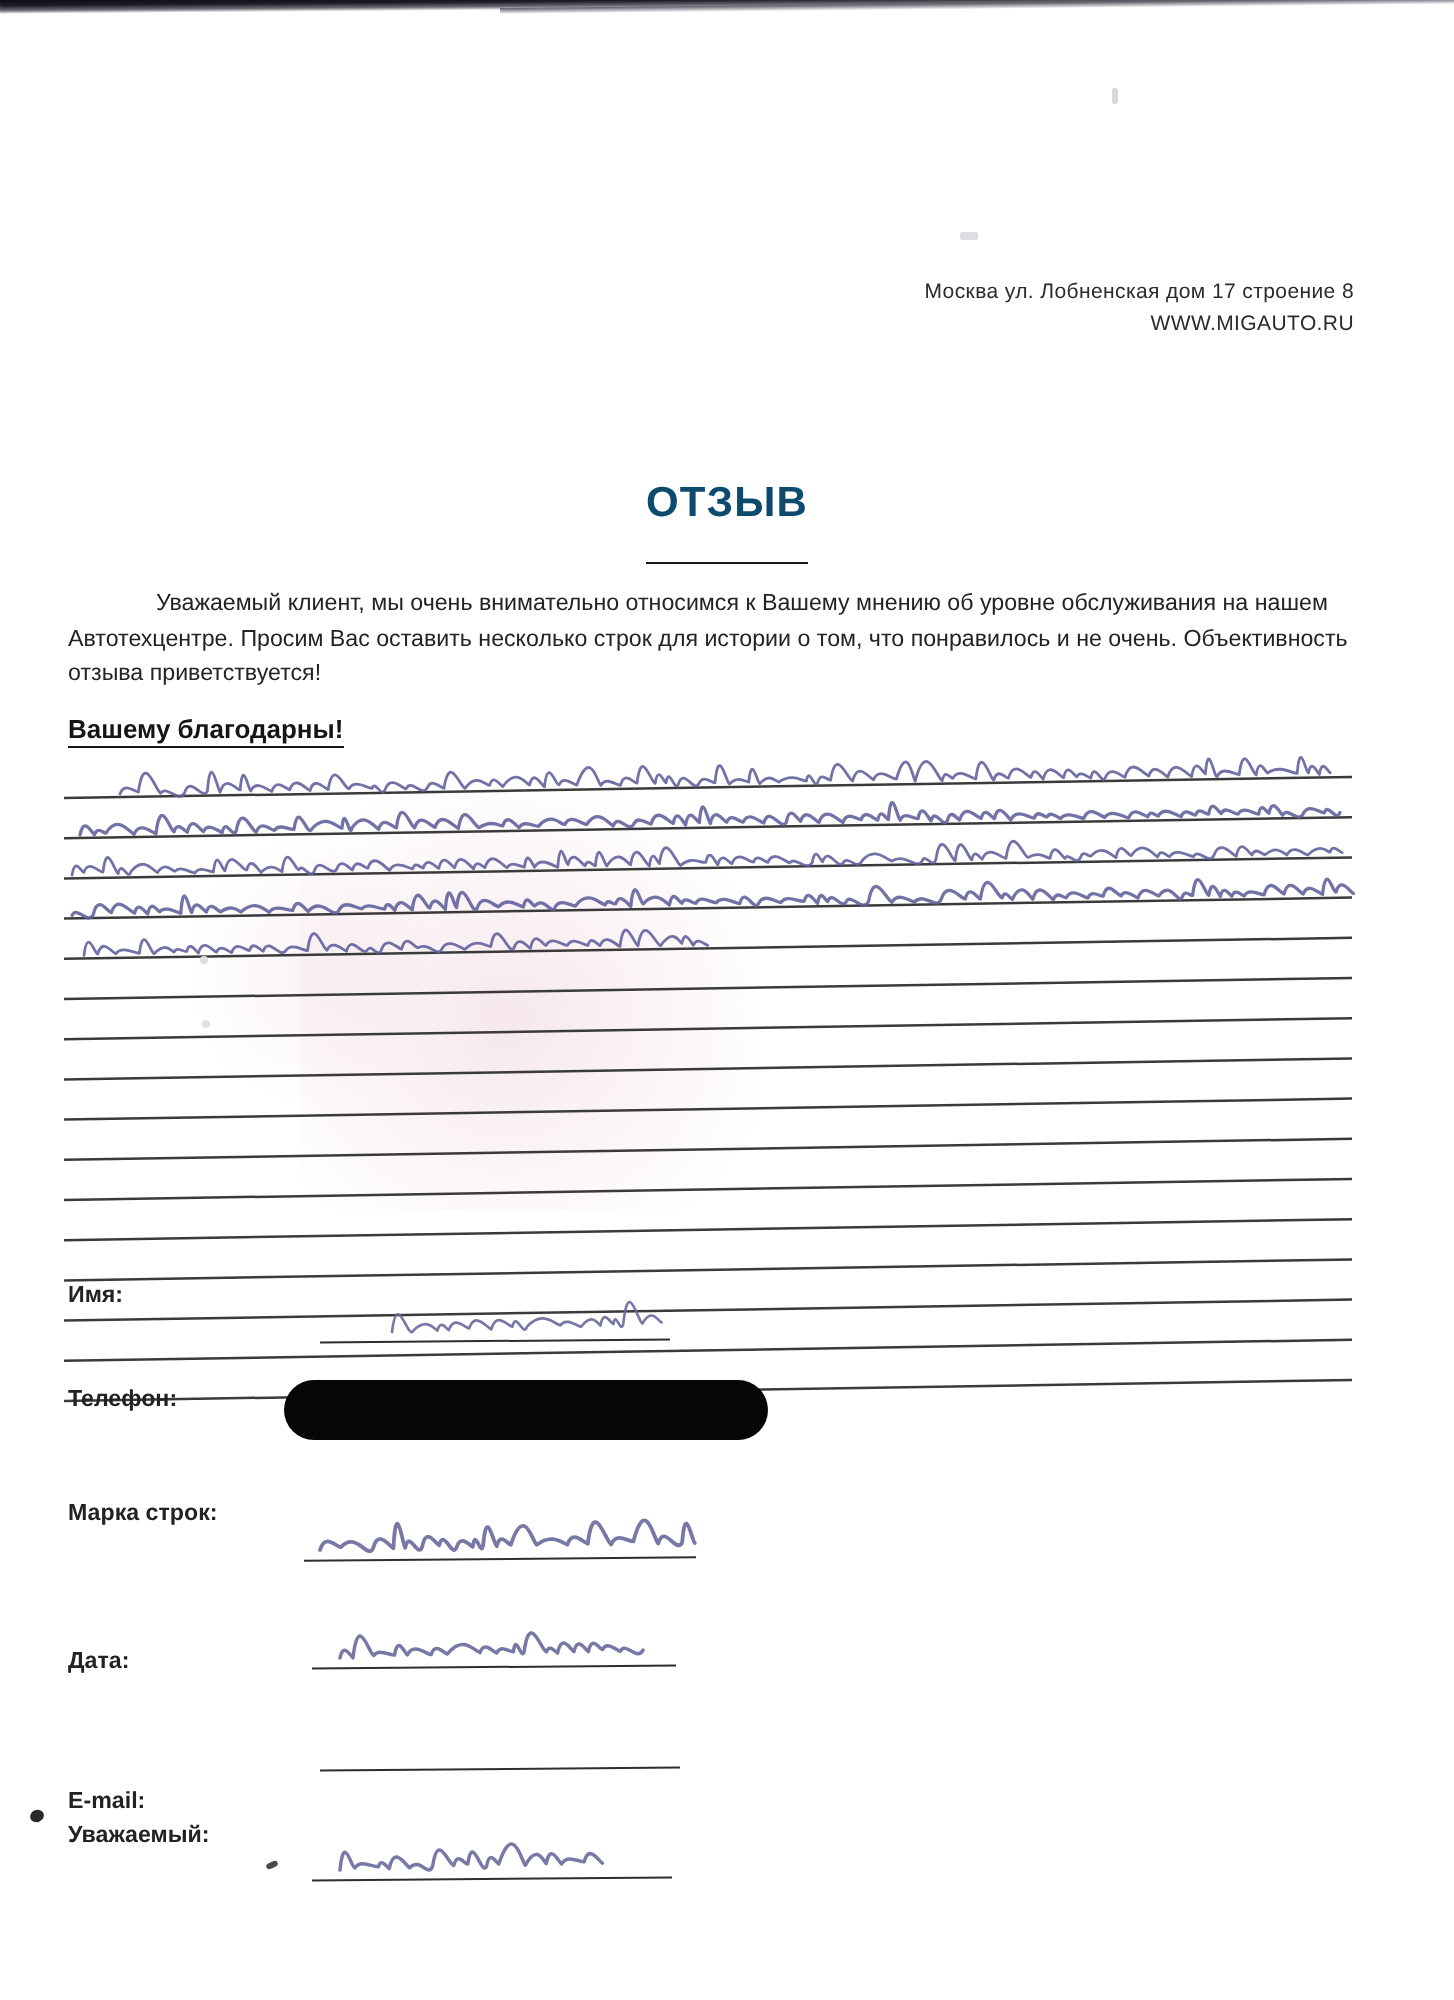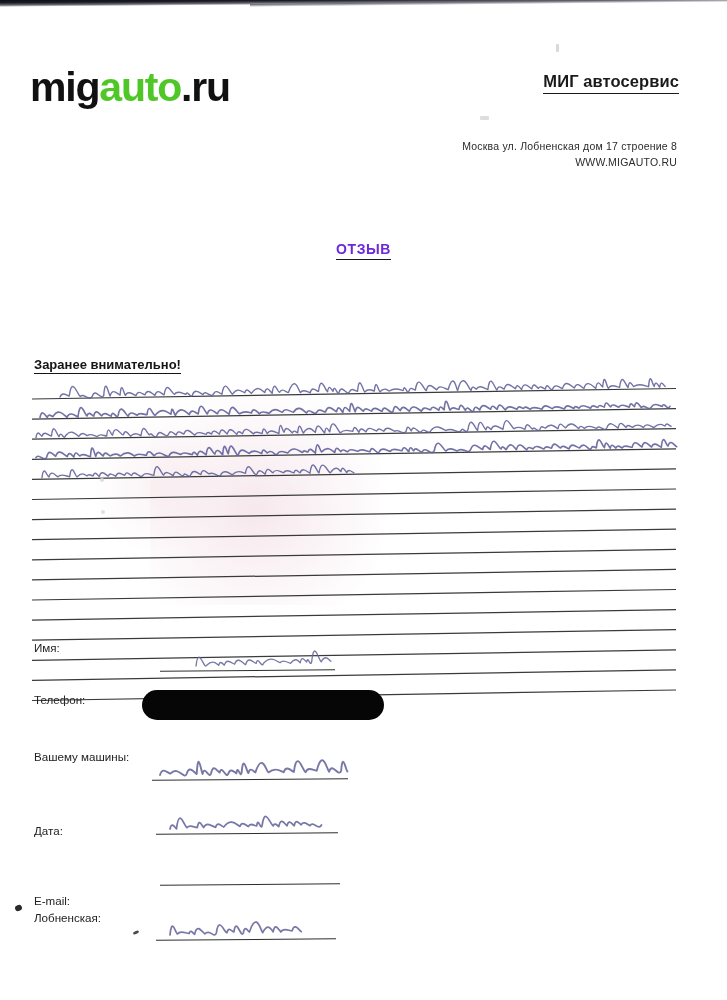--- a/index.html
+++ b/index.html
@@ -98,26 +98,26 @@
   .addr-line2 { top: 156px; text-align: right; }
 
   
   .doc-title {
     position: absolute;
     left: 0; top: 240px;
     width: 727px;
     text-align: center;
   }
   .doc-title span {
-    font-size: 14px;
+    font-size: 21px;
     font-weight: bold;
     letter-spacing: 0.6px;
-    color: #6d28d9;
+    color: #0c4a6e;
     border-bottom: 1.8px solid #1a1a1a;
-    padding-bottom: 2px;
+    padding-bottom: 18px;
   }
 
   
   .intro {
     position: absolute;
     left: 34px; top: 293px;
     width: 652px;
     font-size: 11.6px;
     line-height: 17.5px;
     color: #232323;
@@ -137,20 +137,21 @@
   
   .rules { position: absolute; left: 0; top: 0; width: 727px; height: 1000px; pointer-events: none; }
   .handwriting { position: absolute; left: 0; top: 0; width: 727px; height: 1000px; pointer-events: none; }
 
   
   .field-label {
     position: absolute;
     font-size: 11.6px;
     color: #222222;
     white-space: nowrap;
+    font-weight: bold;
   }
   .field-rule {
     position: absolute;
     height: 0;
     border-top: 1.4px solid #2e2e2e;
   }
   .redaction {
     position: absolute;
     left: 142px; top: 690px;
     width: 242px; height: 30px;
@@ -161,29 +162,28 @@
 </head>
 <body>
 
 <div id="page">
 
   <div class="scan-top-edge"></div>
   <div class="scan-top-edge2"></div>
   <div class="paper-tint"></div>
   <div class="paper-tint2"></div>
 
-  <div class="logo"><span class="seg-dark">mig</span><span class="seg-green">auto</span><span class="seg-dark">.ru</span></div>
-
-  <div class="brand-title">МИГ автосервис</div>
+
   <div class="addr addr-line1">Москва ул. Лобненская дом 17 строение 8</div>
   <div class="addr addr-line2">WWW.MIGAUTO.RU</div>
 
   <div class="doc-title"><span>ОТЗЫВ</span></div>
 
-  <div class="thanks">Заранее внимательно!</div>
+  <div class="intro">Уважаемый клиент, мы очень внимательно относимся к Вашему мнению об уровне обслуживания на нашем Автотехцентре. Просим Вас оставить несколько строк для истории о том, что понравилось и не очень. Объективность отзыва приветствуется!</div>
+  <div class="thanks">Вашему благодарны!</div>
 
   <svg class="rules" viewBox="0 0 727 1000" preserveAspectRatio="none" aria-hidden="true">
     <g id="rule-group" stroke="#3a3a3a" stroke-width="1.25" fill="none">
         <line x1="32" y1="399" x2="676" y2="388.5"></line>
         <line x1="32" y1="419.1" x2="676" y2="408.6"></line>
         <line x1="32" y1="439.2" x2="676" y2="428.7"></line>
         <line x1="32" y1="459.3" x2="676" y2="448.8"></line>
         <line x1="32" y1="479.4" x2="676" y2="468.9"></line>
         <line x1="32" y1="499.5" x2="676" y2="489"></line>
         <line x1="32" y1="519.6" x2="676" y2="509.1"></line>
@@ -206,27 +206,27 @@
         <path d="M 36.0 437.6 C 37.5 428.3, 40.4 435.8, 41.9 436.2 C 44.3 429.6, 49.1 436.0, 51.5 436.0 C 53.4 419.7, 57.2 435.9, 59.1 436.8 C 60.7 429.1, 63.9 441.1, 65.5 435.8 C 71.8 427.8, 76.4 435.2, 78.7 436.3 C 82.8 430.3, 85.9 435.6, 87.5 435.6 C 90.0 432.8, 94.9 436.0, 97.4 436.6 C 99.7 432.8, 104.4 435.9, 106.7 436.0 C 108.2 422.5, 111.1 435.7, 112.5 435.4 C 115.3 422.4, 120.7 435.6, 123.4 434.9 C 125.2 427.8, 128.8 434.5, 130.5 436.2 C 135.6 430.9, 139.2 435.0, 141.0 435.8 C 143.1 420.1, 147.3 434.8, 149.4 434.9 C 151.3 431.1, 155.1 440.3, 157.1 435.6 C 159.9 427.2, 165.7 439.4, 168.5 434.4 C 170.4 428.7, 174.3 434.1, 176.2 435.0 C 178.1 428.6, 182.0 434.0, 183.9 434.1 C 186.6 426.0, 192.1 433.4, 194.8 435.2 C 197.7 429.8, 203.4 434.0, 206.3 434.4 C 207.6 430.3, 210.3 433.9, 211.6 434.0 C 213.5 427.9, 217.5 433.4, 219.4 434.2 C 221.4 425.6, 225.3 432.8, 227.3 433.9 C 229.7 425.1, 234.4 432.6, 236.8 434.4 C 238.2 429.2, 241.1 433.3, 242.5 433.8 C 245.3 424.6, 250.8 432.3, 253.5 433.9 C 255.7 430.2, 260.0 433.3, 262.2 433.5 C 263.5 424.2, 266.0 432.0, 267.3 433.6 C 270.2 428.2, 276.0 432.7, 278.9 433.6 C 280.1 416.3, 282.7 432.2, 284.0 432.3 C 286.1 424.1, 290.4 431.7, 292.5 432.9 C 293.8 429.0, 296.4 432.6, 297.7 432.9 C 299.1 418.0, 302.0 432.3, 303.4 433.0 C 309.4 423.8, 313.3 431.3, 315.3 432.4 C 317.7 418.2, 322.4 432.1, 324.7 433.0 C 326.0 423.2, 328.5 431.0, 329.7 431.8 C 332.4 414.2, 337.6 431.2, 340.3 432.8 C 345.4 427.8, 350.4 431.7, 352.9 431.2 C 354.4 423.2, 357.4 430.6, 358.9 432.4 C 360.7 425.4, 364.2 431.0, 365.9 431.9 C 368.6 424.7, 374.0 430.8, 376.7 431.1 C 378.5 426.4, 382.1 430.9, 383.9 431.2 C 386.6 424.9, 392.1 430.5, 394.9 431.4 C 397.7 427.8, 403.4 436.4, 406.2 431.1 C 407.5 422.8, 410.0 429.8, 411.3 430.9 C 413.9 422.7, 419.0 435.2, 421.5 431.5 C 423.9 426.9, 428.7 435.9, 431.0 430.4 C 437.0 423.0, 442.9 429.5, 445.9 430.5 C 453.1 426.2, 458.4 435.4, 461.1 430.4 C 462.8 426.2, 466.3 435.2, 468.0 429.6 C 470.4 413.1, 475.2 429.1, 477.6 430.4 C 479.7 413.1, 483.8 429.0, 485.9 429.9 C 487.2 423.8, 489.8 429.0, 491.1 429.6 C 494.1 422.2, 500.0 428.6, 503.0 429.2 C 505.8 410.5, 511.4 428.1, 514.1 428.7 C 519.4 425.4, 523.1 428.9, 525.0 429.2 C 526.8 420.1, 530.5 427.8, 532.4 429.2 C 534.4 425.5, 538.5 434.2, 540.5 428.1 C 541.8 425.0, 544.3 428.5, 545.5 428.0 C 551.3 421.7, 555.7 427.8, 558.0 428.8 C 559.8 419.3, 563.6 427.2, 565.5 427.9 C 571.3 419.4, 576.3 427.0, 578.8 428.5 C 580.3 424.0, 583.2 427.8, 584.7 428.4 C 587.7 423.7, 593.7 427.7, 596.7 428.4 C 599.2 423.5, 604.3 432.9, 606.9 427.8 C 609.7 419.4, 615.3 426.5, 618.1 428.2 C 620.1 418.4, 624.1 426.2, 626.0 427.5 C 627.7 423.2, 630.9 427.1, 632.5 427.4 C 638.5 422.3, 641.8 426.7, 643.5 427.5 C 646.1 422.0, 651.3 426.6, 653.9 427.5 C 660.7 421.0, 663.6 426.2, 665.0 426.1 C 666.5 421.4, 669.6 426.2, 671.1 426.3 " stroke-width="1.40"></path>
         <path d="M 36.0 457.7 C 38.6 452.7, 43.9 462.5, 46.6 457.4 C 48.9 447.2, 53.4 455.5, 55.7 456.3 C 58.6 447.3, 64.4 455.4, 67.3 456.6 C 68.9 450.2, 72.3 455.8, 73.9 457.0 C 75.4 449.0, 78.4 455.5, 79.9 455.9 C 82.5 452.7, 87.8 456.1, 90.4 456.7 C 91.8 437.9, 94.5 455.2, 95.8 456.3 C 97.7 448.2, 101.3 455.1, 103.2 456.0 C 105.0 450.0, 108.5 455.3, 110.3 455.9 C 116.4 451.8, 119.1 455.5, 120.5 456.0 C 127.7 449.5, 132.3 454.9, 134.6 456.1 C 137.5 452.1, 143.4 455.3, 146.4 455.2 C 148.3 447.9, 152.2 454.3, 154.1 455.7 C 160.9 447.9, 166.5 459.9, 169.3 455.4 C 172.2 449.3, 178.0 454.3, 180.9 454.4 C 183.8 451.0, 189.5 454.5, 192.3 454.6 C 193.6 449.6, 196.1 454.1, 197.4 455.2 C 199.5 447.3, 203.9 453.6, 206.1 454.9 C 208.3 439.1, 212.7 453.9, 214.9 454.1 C 216.9 446.4, 220.8 453.1, 222.7 454.7 C 224.1 436.9, 226.9 453.3, 228.3 453.8 C 230.8 434.4, 235.9 458.5, 238.4 454.5 C 241.1 445.9, 246.5 452.7, 249.2 453.4 C 254.3 448.2, 259.2 453.0, 261.7 453.5 C 263.1 446.2, 265.9 452.5, 267.3 453.0 C 272.4 447.5, 275.8 458.4, 277.5 453.6 C 280.1 449.0, 285.2 452.8, 287.7 453.0 C 293.9 444.6, 299.7 451.8, 302.6 452.5 C 303.9 448.9, 306.6 452.5, 307.9 451.9 C 309.8 446.0, 313.5 451.8, 315.4 453.2 C 317.0 435.3, 320.1 451.8, 321.6 451.9 C 328.4 444.7, 332.6 451.4, 334.7 452.5 C 336.3 443.8, 339.4 451.1, 340.9 451.6 C 342.7 447.8, 346.1 451.8, 347.9 451.7 C 350.4 447.1, 355.5 451.5, 358.1 451.3 C 361.1 447.6, 367.0 451.5, 369.9 451.8 C 372.3 442.7, 376.9 456.1, 379.2 451.9 C 382.0 446.2, 387.6 451.0, 390.4 451.3 C 393.3 447.0, 399.2 451.0, 402.1 450.6 C 403.8 444.2, 407.1 450.3, 408.8 451.7 C 410.1 443.8, 412.6 450.1, 413.8 450.8 C 416.2 444.5, 421.0 455.9, 423.4 450.3 C 426.1 447.2, 431.6 456.3, 434.3 450.7 C 437.2 434.2, 443.1 450.0, 446.0 451.1 C 448.8 446.1, 454.4 450.1, 457.2 451.0 C 462.5 445.7, 468.0 455.6, 470.7 449.4 C 473.7 440.4, 479.6 448.6, 482.6 449.5 C 484.5 441.9, 488.3 448.7, 490.2 449.5 C 493.0 431.3, 498.4 448.7, 501.1 448.9 C 502.4 444.4, 504.9 449.0, 506.2 449.7 C 510.6 439.9, 514.5 448.0, 516.4 449.6 C 519.0 440.1, 524.1 448.0, 526.7 449.9 C 528.3 445.2, 531.5 448.8, 533.1 448.9 C 535.8 443.6, 541.2 448.4, 543.9 449.0 C 545.8 444.4, 549.7 448.4, 551.6 448.1 C 553.8 439.5, 558.3 447.4, 560.5 448.0 C 562.6 444.1, 566.9 448.2, 569.0 449.0 C 571.6 441.3, 576.8 447.5, 579.4 448.0 C 585.3 439.6, 589.1 452.7, 591.0 448.7 C 592.4 444.5, 595.0 447.8, 596.3 447.8 C 598.4 430.3, 602.4 447.1, 604.4 447.7 C 605.8 438.2, 608.8 446.4, 610.2 448.2 C 611.6 442.1, 614.5 447.1, 615.9 448.1 C 617.4 444.0, 620.5 447.4, 622.1 448.0 C 624.6 443.9, 629.6 447.3, 632.1 447.4 C 634.5 437.7, 639.5 446.0, 642.0 447.0 C 644.4 437.9, 649.2 445.9, 651.6 447.0 C 654.0 440.9, 658.9 446.3, 661.3 447.2 C 663.0 430.6, 666.4 446.3, 668.0 446.1 C 670.2 438.1, 674.5 445.6, 676.7 446.7 " stroke-width="1.65"></path>
         <path d="M 42.0 477.7 C 43.7 463.3, 47.2 476.8, 48.9 477.0 C 51.2 468.9, 55.7 475.9, 57.9 476.9 C 60.9 472.7, 66.8 476.5, 69.7 476.7 C 71.5 461.4, 75.2 476.1, 77.0 476.9 C 83.2 470.5, 85.7 475.8, 87.0 476.0 C 88.6 473.0, 91.8 476.2, 93.4 475.7 C 94.8 470.0, 97.7 475.5, 99.2 476.6 C 101.4 468.7, 106.0 475.2, 108.2 476.1 C 110.1 471.7, 113.9 475.7, 115.8 476.3 C 118.0 470.0, 122.5 475.2, 124.7 475.3 C 126.4 469.9, 129.9 475.1, 131.6 475.6 C 134.4 467.9, 140.1 479.9, 142.9 475.3 C 145.7 471.3, 151.1 475.1, 153.8 475.3 C 156.2 456.8, 161.1 474.1, 163.5 475.1 C 166.0 469.6, 170.8 474.5, 173.2 475.6 C 175.9 466.4, 181.2 479.0, 183.8 474.9 C 185.6 471.4, 189.2 479.9, 190.9 474.4 C 193.4 468.0, 198.3 473.8, 200.8 474.6 C 202.8 466.3, 206.9 473.4, 208.9 473.9 C 214.7 470.7, 218.9 479.4, 221.0 474.4 C 223.9 468.9, 229.6 473.6, 232.4 474.7 C 238.6 468.5, 243.1 473.4, 245.4 473.3 C 248.3 456.4, 254.0 478.1, 256.9 474.2 C 259.0 467.3, 263.2 472.8, 265.2 474.2 C 267.2 464.5, 271.1 472.2, 273.0 472.8 C 275.7 467.5, 281.1 472.7, 283.7 472.7 C 286.3 467.9, 291.4 472.6, 294.0 472.7 C 295.5 467.3, 298.5 472.4, 300.1 472.8 C 302.6 466.4, 307.5 472.1, 310.0 473.2 C 312.3 455.5, 316.7 471.8, 319.0 472.9 C 321.8 456.0, 327.5 471.8, 330.3 472.9 C 336.9 463.5, 339.6 471.1, 340.9 471.7 C 342.4 464.2, 345.3 471.1, 346.7 472.6 C 348.5 468.4, 352.0 471.9, 353.8 472.7 " stroke-width="1.40"></path>
       </g>
   </svg>
 
   <div id="fields-root">
       <div class="field-label" style="left: 34px; top: 641px;">Имя:</div>
       <div class="field-rule" style="left: 160px; top: 670px; width: 175px; border-top-width: 1.4px; transform: rotate(-0.5deg);"></div>
       <div class="field-label" style="left: 34px; top: 693px;">Телефон:</div>
-      <div class="field-label" style="left: 34px; top: 750px;">Вашему машины:</div>
+      <div class="field-label" style="left: 34px; top: 750px;">Марка строк:</div>
       <div class="field-rule" style="left: 152px; top: 779px; width: 196px; border-top-width: 1.5px; transform: rotate(-0.5deg);"></div>
       <div class="field-label" style="left: 34px; top: 824px;">Дата:</div>
       <div class="field-rule" style="left: 156px; top: 833px; width: 182px; border-top-width: 1.5px; transform: rotate(-0.5deg);"></div>
       <div class="field-label" style="left: 34px; top: 894px;">E-mail:</div>
       <div class="field-rule" style="left: 160px; top: 884px; width: 180px; border-top-width: 1.4px; transform: rotate(-0.5deg);"></div>
-      <div class="field-label" style="left: 34px; top: 911px;">Лобненская:</div>
+      <div class="field-label" style="left: 34px; top: 911px;">Уважаемый:</div>
       <div class="field-rule" style="left: 156px; top: 939px; width: 180px; border-top-width: 1.5px; transform: rotate(-0.5deg);"></div>
     </div>
 
   <div class="redaction"></div>
 
   <svg class="handwriting" viewBox="0 0 727 1000" preserveAspectRatio="none" aria-hidden="true">
     <g id="field-ink-group" fill="none" stroke="#6a6a9e" stroke-width="1.7" stroke-linecap="round" stroke-linejoin="round" opacity="0.9">
         <path d="M 196.0 666.0 C 198.7 643.8, 204.0 670.9, 206.7 665.3 C 213.3 658.7, 216.9 664.2, 218.7 665.3 C 220.2 659.5, 223.0 664.2, 224.4 665.1 C 226.9 657.4, 232.1 663.7, 234.6 664.2 C 237.4 655.8, 242.9 663.1, 245.6 664.7 C 248.3 655.4, 253.5 662.8, 256.2 663.3 C 258.0 655.0, 261.7 669.3, 263.5 663.3 C 271.5 654.6, 277.3 662.2, 280.2 662.7 C 282.8 658.6, 288.0 662.7, 290.5 663.4 C 296.3 656.0, 298.9 661.9, 300.2 662.8 C 301.8 654.1, 305.1 661.4, 306.7 662.0 C 307.9 654.6, 310.4 668.1, 311.7 661.6 C 314.1 638.3, 318.8 660.5, 321.2 661.8 C 325.9 653.3, 329.2 660.7, 330.8 661.2 " stroke-width="1.35"></path>
         <path d="M 160.0 775.0 C 162.6 766.3, 167.8 773.3, 170.4 773.6 C 178.4 765.1, 183.9 780.4, 186.6 774.0 C 189.2 764.6, 194.2 772.5, 196.7 774.1 C 198.2 747.7, 201.1 771.8, 202.6 773.9 C 204.7 764.2, 209.0 779.8, 211.1 773.3 C 213.2 762.9, 217.5 771.8, 219.6 772.6 C 221.8 763.8, 226.1 779.4, 228.3 773.7 C 230.3 767.1, 234.4 772.4, 236.4 773.4 C 237.7 763.2, 240.3 779.1, 241.6 772.6 C 243.3 752.4, 246.7 772.1, 248.4 773.1 C 250.1 766.0, 253.6 771.8, 255.4 772.4 C 262.3 751.4, 266.4 771.6, 268.4 772.4 C 276.0 766.5, 281.1 771.6, 283.7 772.3 C 286.2 764.6, 291.3 771.0, 293.9 771.9 C 296.8 748.3, 302.6 770.4, 305.6 772.2 C 308.4 765.8, 313.9 770.9, 316.7 770.7 C 322.8 747.4, 327.0 769.9, 329.1 771.8 C 332.1 761.5, 338.1 777.3, 341.1 771.2 C 342.7 750.5, 345.8 770.2, 347.4 771.5 " stroke-width="1.9"></path>
         <path d="M 170.0 829.0 C 171.6 821.2, 174.9 827.4, 176.5 828.9 C 179.1 805.8, 184.3 826.6, 186.9 827.7 C 189.5 824.1, 194.7 827.7, 197.3 827.5 C 198.9 817.4, 202.1 826.2, 203.7 827.5 C 206.6 821.1, 212.6 826.8, 215.6 827.3 C 217.6 820.8, 221.7 826.5, 223.7 827.0 C 231.5 817.1, 237.2 825.5, 240.0 826.3 C 242.1 820.2, 246.3 825.9, 248.4 826.5 C 250.4 821.9, 254.6 826.1, 256.7 825.9 C 258.0 815.7, 260.7 831.1, 262.1 825.6 C 264.9 805.4, 270.4 824.9, 273.2 825.9 C 274.6 821.9, 277.4 825.6, 278.8 826.5 C 280.9 816.4, 285.0 824.4, 287.0 825.8 C 288.8 817.9, 292.4 824.6, 294.2 825.8 C 295.9 817.4, 299.4 824.3, 301.2 824.8 C 303.4 820.5, 307.9 824.8, 310.1 825.7 C 313.0 820.4, 318.6 831.0, 321.5 825.0 " stroke-width="1.75"></path>

